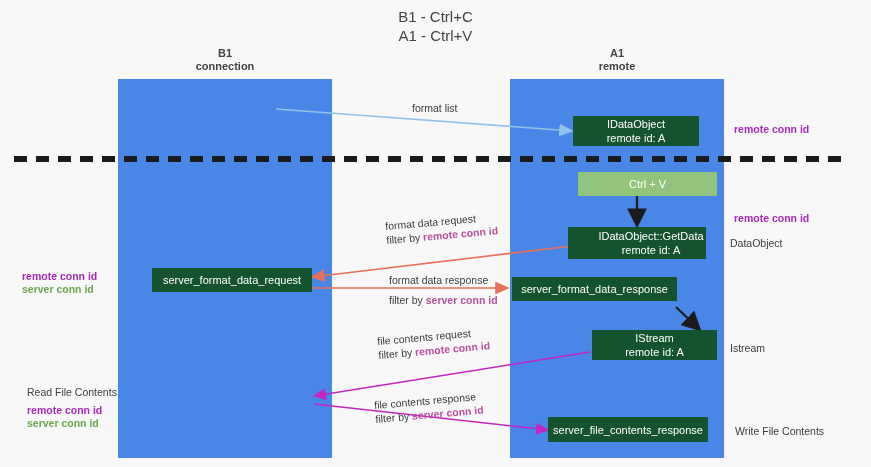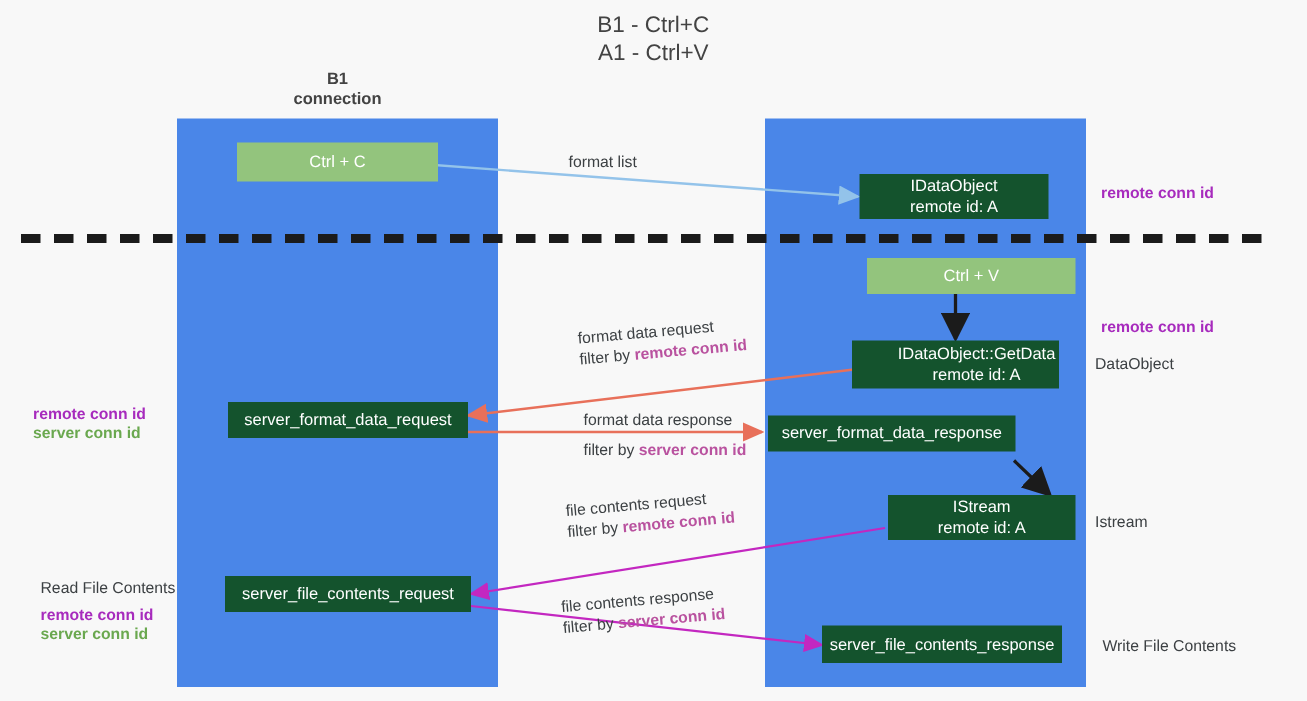--- a/index.html
+++ b/index.html
@@ -107,20 +107,22 @@
 <div id="stage">
 
   <div id="diagram-title">B1 - Ctrl+C
 A1 - Ctrl+V</div>
 
   <div class="lane" id="lane-b1"></div>
   <div class="lane" id="lane-a1"></div>
 
   <div class="lane-title" id="title-b1">B1
 connection</div>
+  <div class="lane-title" id="title-a1">A1
+remote</div>
 
   <svg class="arrows">
     <defs>
       <marker id="ah-blue" markerWidth="9" markerHeight="8" refX="8" refY="4" orient="auto">
         <path d="M0,0 L9,4 L0,8 z" fill="#93c3ea"></path>
       </marker>
       <marker id="ah-red" markerWidth="9" markerHeight="8" refX="8" refY="4" orient="auto">
         <path d="M0,0 L9,4 L0,8 z" fill="#e8705a"></path>
       </marker>
       <marker id="ah-black" markerWidth="9" markerHeight="9" refX="8" refY="4.5" orient="auto">
@@ -139,34 +141,32 @@
 
     <line x1="312" y1="288" x2="508" y2="288" stroke="#e8705a" stroke-width="1.6" marker-end="url(#ah-red)"></line>
 
     <line x1="676" y1="307" x2="700" y2="330" stroke="#1b1b1b" stroke-width="2.2" marker-end="url(#ah-black)"></line>
 
     <line x1="590" y1="352" x2="314" y2="396" stroke="#c327c0" stroke-width="1.5" marker-end="url(#ah-magenta)"></line>
 
     <line x1="314" y1="404" x2="548" y2="430" stroke="#c327c0" stroke-width="1.5" marker-end="url(#ah-magenta)"></line>
   </svg>
 
-  <div class="node green" style="left:158px; top:95px;  width:134px; height:26px;">Ctrl + C</div>
   <div class="node orange" style="left:573px; top:116px; width:126px; height:30px;">IDataObject
 remote id: A</div>
   <div class="node green" style="left:578px; top:172px; width:139px; height:24px;">Ctrl + V</div>
   <div class="node orange" style="left:568px; top:227px; width:138px; height:32px;padding-left:32px;">IDataObject::GetData
 remote id: A</div>
   <div class="node orange" style="left:152px; top:268px; width:160px; height:24px;">server_format_data_request</div>
   <div class="node orange" style="left:512px; top:277px; width:165px; height:24px;">server_format_data_response</div>
   <div class="node orange" style="left:592px; top:330px; width:125px; height:30px;">IStream
 remote id: A</div>
-  <div class="node orange" style="left:150px; top:384px; width:164px; height:24px;">server_file_contents_request</div>
   <div class="node orange" style="left:548px; top:417px; width:160px; height:25px;">server_file_contents_response</div>
 
-  <div class="edge-label" style="left:379px; top:101px;text-align:center;">
+  <div class="edge-label" style="left:412px; top:101px;text-align:center;">
     <span>format list</span>
   </div>
 
   <div class="edge-label rot-up" style="left:387px; top:219px; transform:rotate(-5deg);">
     <div>format data request</div>
     <div><span>filter by </span><span class="hl-magenta">remote conn id</span></div>
   </div>
 
   <div class="edge-label" style="left:389px; top:273px;">
     <div>format data response</div>

